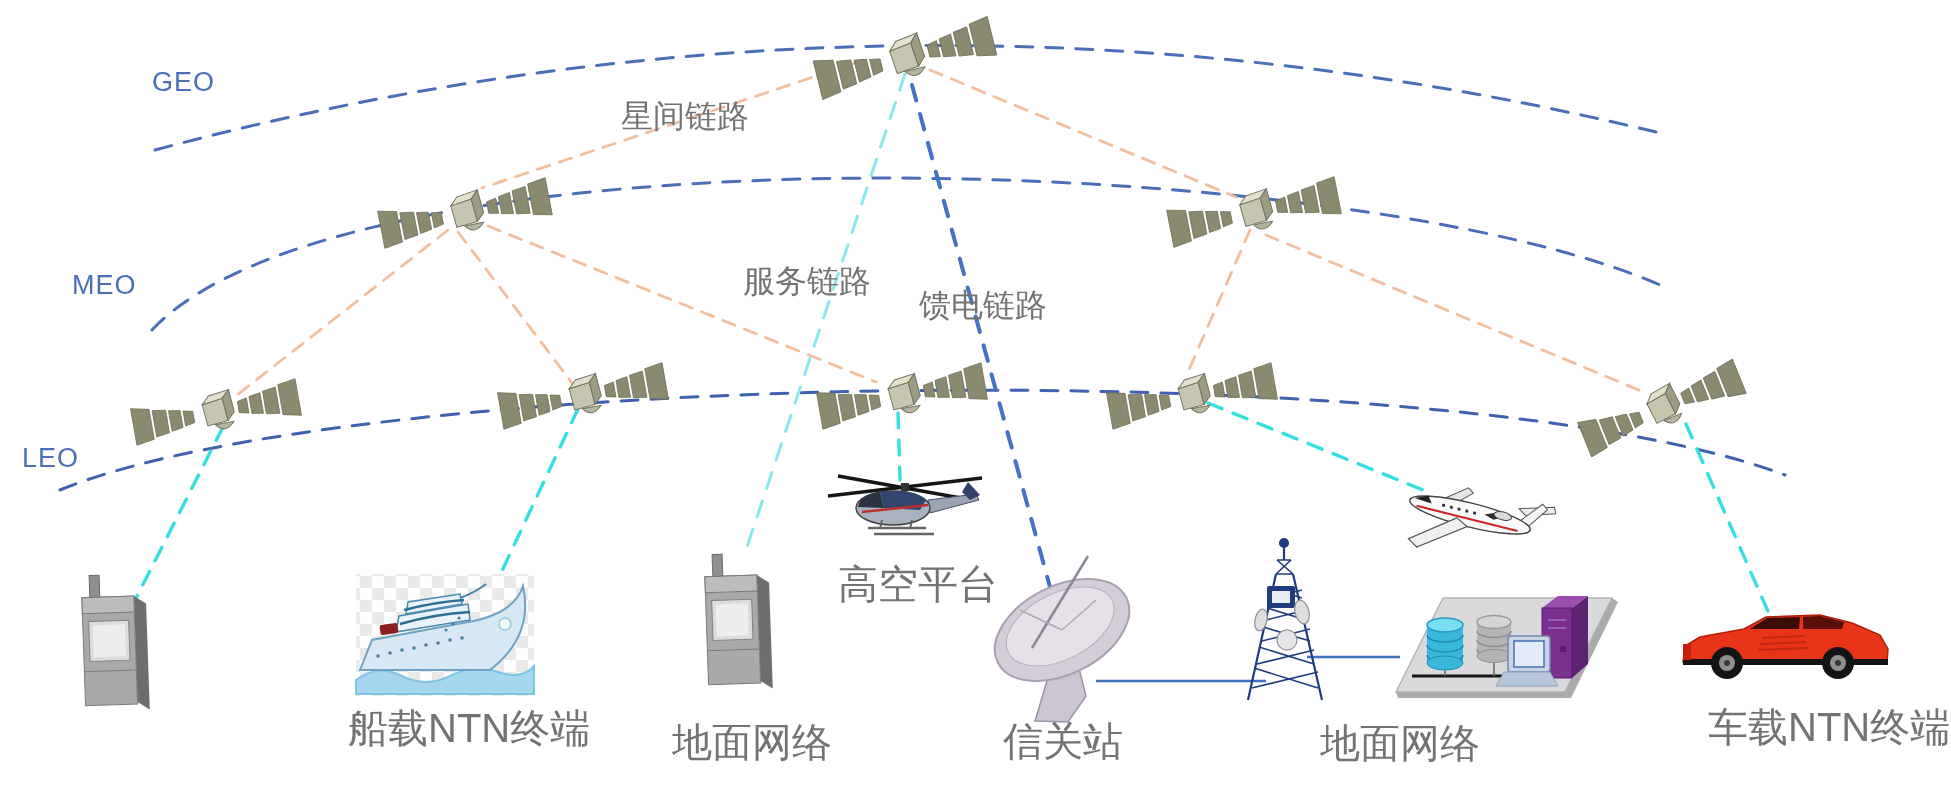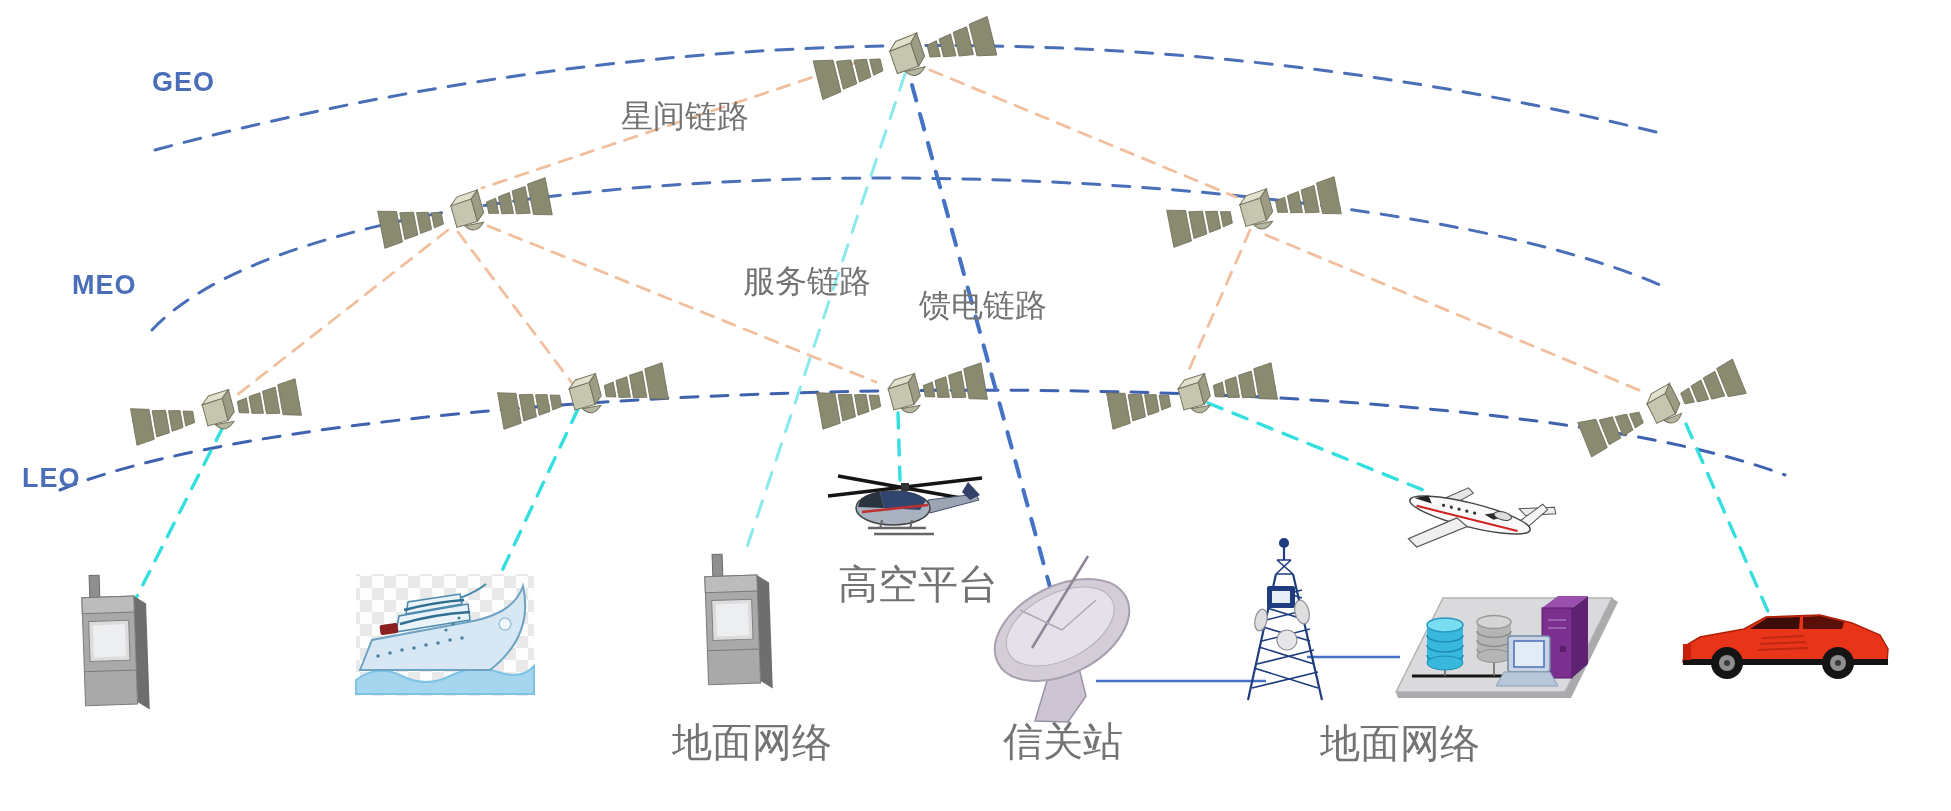--- a/index.html
+++ b/index.html
@@ -1,20 +1,20 @@
 <!DOCTYPE html>
 <html><head>
 <meta charset="utf-8">
 <style>
   html,body{margin:0;padding:0;background:#ffffff;}
   #canvas{position:relative;width:1951px;height:811px;background:#ffffff;overflow:hidden;
           font-family:"Liberation Sans","DejaVu Sans",sans-serif;}
   #art{position:absolute;left:0;top:0;}
   .lbl{position:absolute;color:#737373;white-space:nowrap;line-height:1.1;}
-  .orbit-lbl{font-size:27px;color:#4a6fb8;letter-spacing:1px;font-weight:bold;}
+  .orbit-lbl{font-size:27px;color:#4a6fb8;letter-spacing:1px;}
   .link-lbl{font-size:32px;}
   .node-lbl{font-size:40px;}
 </style>
 </head>
 <body>
 
 <div id="canvas">
 
 <svg id="art" width="1951" height="811" viewBox="0 0 1951 811">
   <defs>
@@ -227,24 +227,26 @@
     <circle cx="1727" cy="663" r="8" fill="#8f8f8f"></circle>
     <circle cx="1727" cy="663" r="3" fill="#3a3a3a"></circle>
     <circle cx="1838" cy="663" r="16" fill="#141414"></circle>
     <circle cx="1838" cy="663" r="8" fill="#8f8f8f"></circle>
     <circle cx="1838" cy="663" r="3" fill="#3a3a3a"></circle>
   </g>
 </svg>
 
 <div class="lbl orbit-lbl" style="left:152px;top:68px;">GEO</div>
 <div class="lbl orbit-lbl" style="left:72px;top:255px;margin-top:16px;">MEO</div>
-<div class="lbl orbit-lbl" style="left:22px;top:464px;">LEO</div>
+<div class="lbl orbit-lbl" style="left:22px;top:444px;">LEO</div>
 
 <div class="lbl link-lbl" style="left:621px;top:99px;">星间链路</div>
 <div class="lbl link-lbl" style="left:743px;top:264px;">服务链路</div>
 <div class="lbl link-lbl" style="left:919px;top:288px;">馈电链路</div>
 
 <div class="lbl node-lbl" style="left:838px;top:562px;">高空平台</div>
+<div class="lbl node-lbl" style="left:348px;top:706px;">船载NTN终端</div>
 <div class="lbl node-lbl" style="left:672px;top:720px;">地面网络</div>
 <div class="lbl node-lbl" style="left:1003px;top:719px;">信关站</div>
 <div class="lbl node-lbl" style="left:1320px;top:721px;">地面网络</div>
+<div class="lbl node-lbl" style="left:1708px;top:705px;">车载NTN终端</div>
 
 </div>
 
 </body></html>

